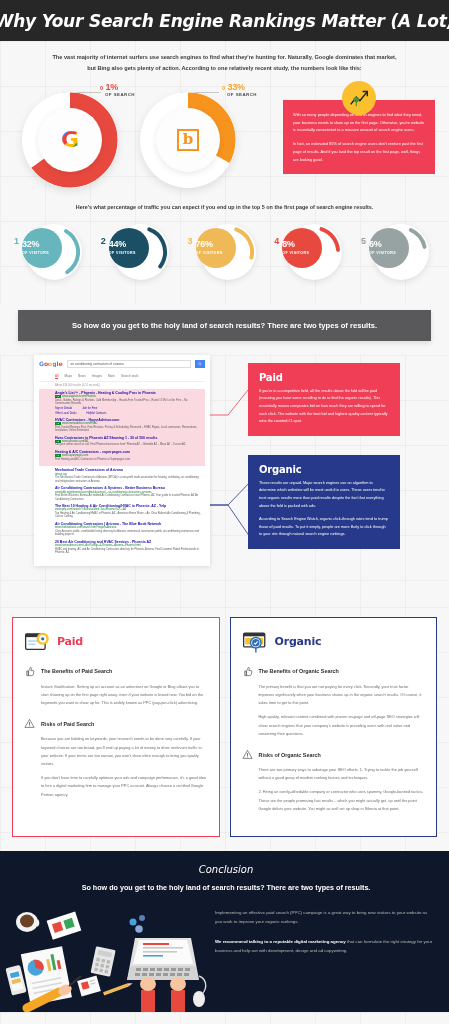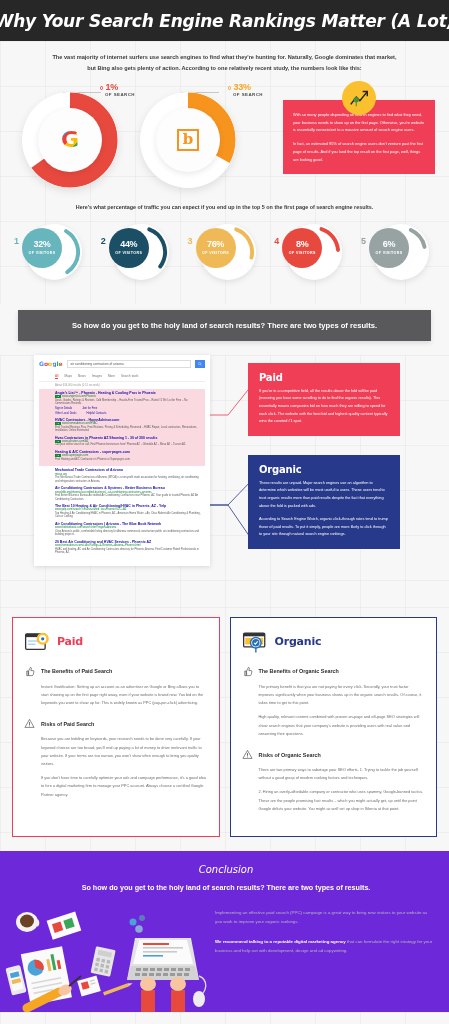--- a/index.html
+++ b/index.html
@@ -124,21 +124,21 @@
   }
   .callout .dot {
     display: inline-block;
     width: 3.4px; height: 3.4px;
     border-radius: 50%;
     border: 1.1px solid currentColor;
     margin-right: 2px;
     vertical-align: middle;
   }
   .callout.google { left: 100px; top: 5px; color: #e8493e; }
-  .callout.bing   { left: 228px; top: 5px; color: #f7a423; }
+  .callout.bing   { left: 222px; top: 5px; color: #f7a423; }
   .leader {
     position: absolute;
     border-left: 1px solid #c8c8c8;
     border-top: 1px solid #c8c8c8;
   }
   .leader.google { left: 63px; top: 14px; width: 38px; height: 1px; border-left: none; }
   .leader.google-v { left: 63px; top: 14px; height: 14px; width: 1px; border-top: none; }
   .leader.bing   { left: 181px; top: 14px; width: 38px; height: 1px; border-left: none; }
   .leader.bing-v { left: 181px; top: 14px; height: 14px; width: 1px; border-top: none; }
 
@@ -188,21 +188,21 @@
     width: 56px; height: 56px;
     border-radius: 50%;
     background: #ffffff;
     box-shadow: 0 2px 6px rgba(0,0,0,0.10);
   }
   .rank-inner {
     position: absolute; left: 8px; top: 8px;
     width: 40px; height: 40px;
     border-radius: 50%;
     display: flex; flex-direction: column;
-    align-items: center; justify-content: center;
+    align-items: flex-start; justify-content: center;
     color: #ffffff;
   }
   .rank-pct { font-size: 9px; font-weight: bold; line-height: 1; letter-spacing: -0.3px; }
   .rank-lbl { font-size: 3.6px; font-weight: bold; letter-spacing: 0.4px; margin-top: 2px; }
   .rank-arc {
     position: absolute; left: 12px; top: 4px;
     width: 56px; height: 56px;
   }
 
   
@@ -311,21 +311,21 @@
   .panel.organic h3 { color: #27398a; }
   .panel-icon { width: 26px; height: 26px; flex: 0 0 26px; }
   .sub-block { margin-bottom: 11px; }
   .sub-head { display: flex; align-items: center; gap: 6px; margin-bottom: 6px; }
   .sub-head .gi { width: 11px; height: 11px; flex: 0 0 11px; }
   .sub-head h4 { font-size: 5.4px; color: #2c2c2c; font-weight: bold; }
   .sub-block p { font-size: 3.9px; color: #6c6c6c; line-height: 2.1; padding-left: 17px; }
   .sub-block p + p { margin-top: 6px; }
 
   
-  .conclusion { background: #6d28d9; padding: 13px 0 0 3px; position: relative; }
+  .conclusion { background: #0f172a; padding: 13px 0 0 3px; position: relative; }
   .conclusion-title {
     text-align: center;
     font-family: "DejaVu Sans", sans-serif;
     font-style: italic;
     font-size: 10px;
     color: #ffffff;
     margin-bottom: 8px;
   }
   .conclusion-sub {
     text-align: center;

